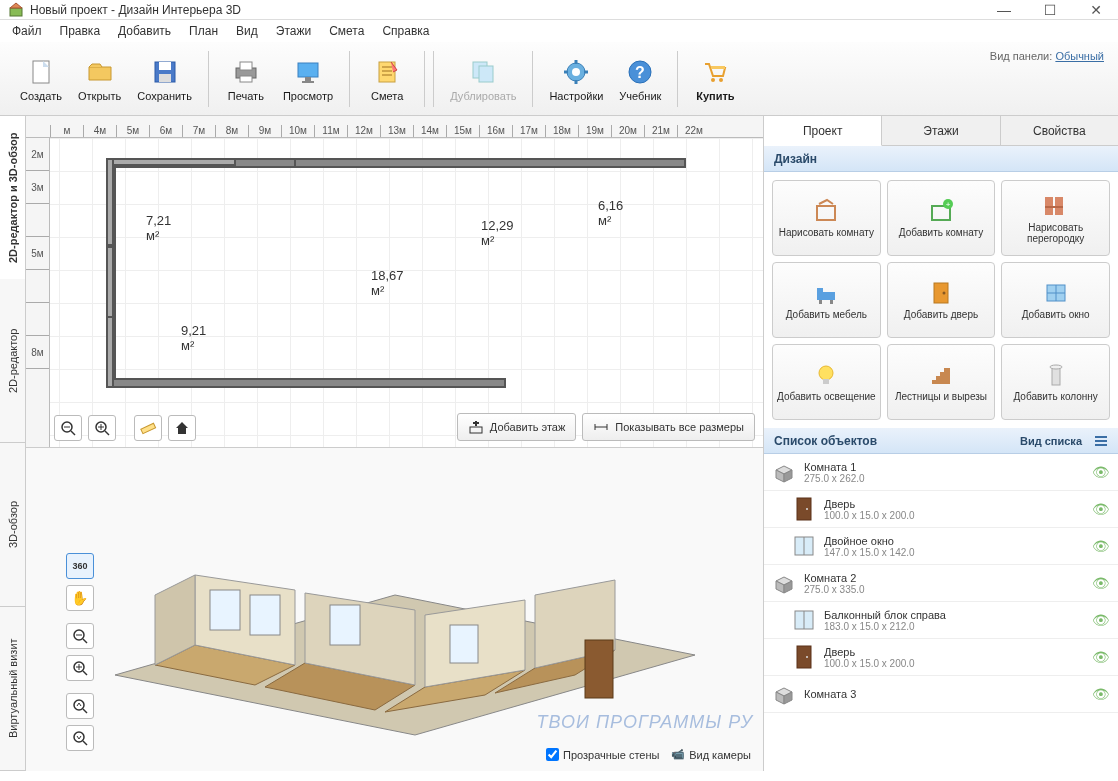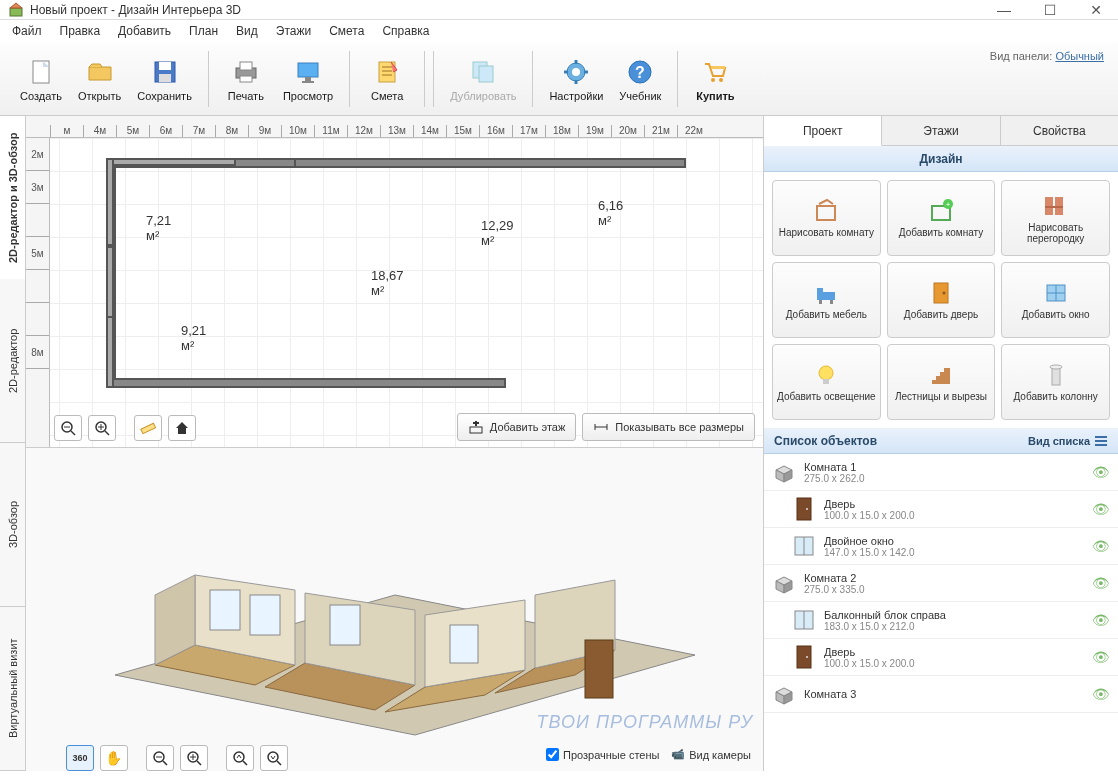--- a/index.html
+++ b/index.html
@@ -34,35 +34,35 @@
 .floorplan { position:absolute; left:80px; top:20px; }
 .wall { position:absolute; background:#888; border:2px solid #555; }
 .room-label { position:absolute; font-size:13px; color:#333; }
 .plan-tools-bl { position:absolute; left:28px; bottom:6px; display:flex; gap:6px; align-items:center; }
 .plan-tools-br { position:absolute; right:8px; bottom:6px; display:flex; gap:6px; }
 .mini-btn { width:28px; height:26px; border:1px solid #bbb; background:#fff; border-radius:3px; display:flex;align-items:center;justify-content:center;cursor:pointer; font-size:14px; }
 .floor-btn { height:28px; border:1px solid #bbb; background:linear-gradient(#fff,#eee); border-radius:3px; padding:0 10px; display:flex;align-items:center;gap:6px;cursor:pointer; font-size:11px; }
 .mini-sep { width:6px; }
 .view3d { flex:1; background:#f9f9f9; position:relative; display:flex;align-items:center;justify-content:center; }
 .view3d-img { width:640px; height:270px; position:relative; }
-.bottom-tools { position:absolute; left:40px; bottom:0; display:flex; gap:6px; align-items:center; }
+.bottom-tools { position:absolute; left:40px; bottom:20px; display:flex; gap:6px; align-items:center;flex-direction:column; }
 .bottom-right { position:absolute; right:12px; bottom:10px; display:flex; gap:12px; align-items:center; font-size:11px; }
 .checkbox-wrap { display:flex; align-items:center; gap:4px; }
 .rightpanel { width: 355px; border-left:1px solid #ccc; display:flex; flex-direction:column; }
 .rtabs { height:30px; display:flex; border-bottom:1px solid #ccc; }
 .rtab { flex:1; display:flex;align-items:center;justify-content:center; font-size:12px; cursor:pointer; border-right:1px solid #ccc; background:#f0f0f0; }
 .rtab.active { background:#fff; border-bottom:1px solid #fff; margin-bottom:-1px; }
 .rtab:last-child { border-right:none; }
-.section-head { height:26px; background:linear-gradient(#eaf2fb,#d4e5f7); border-bottom:1px solid #b8cee6; display:flex;align-items:center; padding:0 10px; font-size:12px; font-weight:bold; color:#2a4a6a; justify-content:center; }
+.section-head { height:26px; background:linear-gradient(#eaf2fb,#d4e5f7); border-bottom:1px solid #b8cee6; display:flex;align-items:center; padding:0 10px; font-size:12px; font-weight:bold; color:#2a4a6a; justify-content:flex-start; }
 .design-grid { display:grid; grid-template-columns: repeat(3, 1fr); gap:6px; padding:8px; }
 .design-btn { height:76px; border:1px solid #ccc; background:linear-gradient(#fdfdfd,#f0f0f0); border-radius:4px; display:flex;flex-direction:column;align-items:center;justify-content:center;cursor:pointer; padding:4px; }
 .design-btn .dicon { width:28px; height:28px; margin-bottom:2px; display:flex;align-items:center;justify-content:center; }
 .design-btn .dlabel { font-size:10px; text-align:center; line-height:1.15; }
 .list-head { display:flex; align-items:center; justify-content:space-between; }
-.list-head .listview { font-size:11px; color:#2a4a6a; display:flex;align-items:center;gap:4px; cursor:pointer;padding-left:32px; }
+.list-head .listview { font-size:11px; color:#2a4a6a; display:flex;align-items:center;gap:12px; cursor:pointer;padding-left:32px; }
 .obj-list { flex:1; overflow-y:auto; }
 .obj-item { display:flex; align-items:center; padding:4px 8px; border-bottom:1px solid #eee; gap:8px; cursor:pointer; }
 .obj-item.child { padding-left:28px; }
 .obj-icon { width:24px; height:28px; display:flex;align-items:center;justify-content:center; flex-shrink:0; }
 .obj-text { flex:1; }
 .obj-title { font-size:11px; }
 .obj-dims { font-size:10px; color:#888; }
 .obj-eye { width:18px; color:#7aba6a; font-size:14px; }
 .watermark { position:absolute; right:10px; bottom:38px; font-size:18px; font-style:italic; font-weight:normal; color:rgba(100,140,200,0.55); letter-spacing:1px; pointer-events:none; }
 svg { display:block; }

